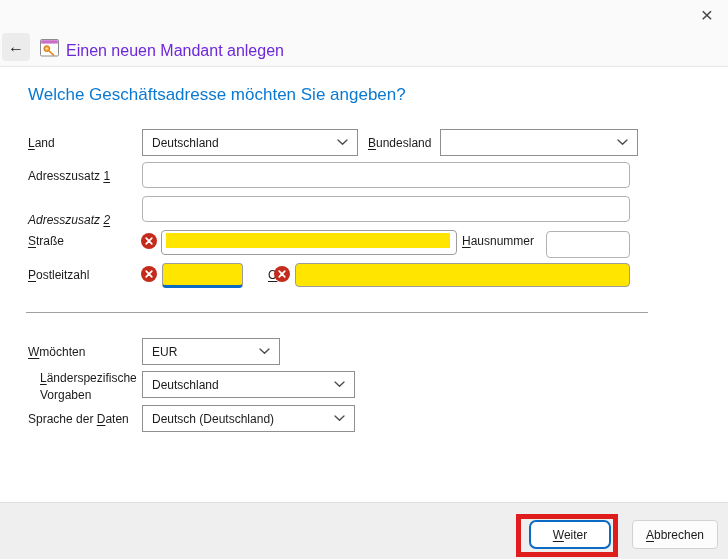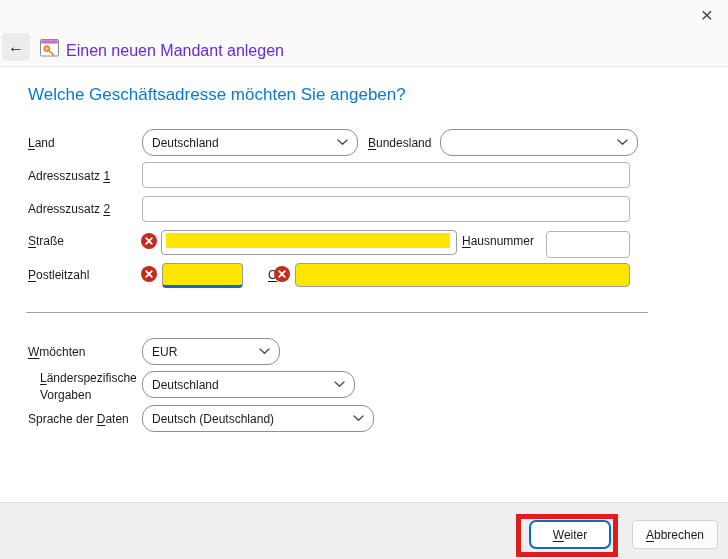--- a/index.html
+++ b/index.html
@@ -40,21 +40,21 @@
   
   .lbl { position:absolute; font-size:12px; color:#1b1b1b; white-space:nowrap; }
   .accel { text-decoration:underline; text-underline-offset:2px; }
 
   .tinput {
     position:absolute; background:#fff;
     border:1px solid #b3b3b3; border-radius:4px;
   }
   .combo {
     position:absolute; background:#fff;
-    border:1px solid #8f8f8f; border-radius:12px;
+    border:1px solid #8f8f8f; border-radius:0;
     display:flex; align-items:center; justify-content:space-between;
     padding:0 9px 0 9px; font-size:12px;
   }
   .combo .val { white-space:nowrap; }
   .chev { display:flex; align-items:center; }
 
   .err-icon { position:absolute; width:16px; height:16px; }
 
   .hl-inner { position:absolute; left:4px; right:6px; top:2px; bottom:6px; background:#ffe500; }
 
@@ -124,21 +124,21 @@
     <span class="chev">
         <svg width="11" height="7" viewBox="0 0 11 7">
           <path d="M1 1l4.5 4.3L10 1" fill="none" stroke="#4a4a4a" stroke-width="1.3" stroke-linecap="round" stroke-linejoin="round"></path>
         </svg>
       </span>
   </div>
 
   <div class="lbl" style="left:28px; top:169px;"><span>Adresszusatz </span><span class="accel">1</span><span></span></div>
   <div class="tinput" style="left:142px; top:162px; width:488px; height:26px;"></div>
 
-  <div class="lbl" style="left:28px; top:202px;"><span>Adresszusatz </span><span class="accel">2</span><span></span></div>
+  <div class="lbl" style="left:28px; top:213px;font-style:italic;"><span>Adresszusatz </span><span class="accel">2</span><span></span></div>
   <div class="tinput" style="left:142px; top:196px; width:488px; height:26px;"></div>
 
   <div class="lbl" style="left:28px; top:234px;"><span></span><span class="accel">S</span><span>traße</span></div>
   <div class="err-icon" style="left:141px; top:233px;">
     <svg width="16" height="16" viewBox="0 0 16 16">
         <circle cx="8" cy="8" r="8" fill="#c42b1c"></circle>
         <path d="M5.2 5.2l5.6 5.6M10.8 5.2l-5.6 5.6" stroke="#fff" stroke-width="1.7" stroke-linecap="round"></path>
       </svg>
   </div>
   <div class="tinput" style="left:161px; top:230px; width:296px; height:25px; border-color:#9c9c9c;">
@@ -183,21 +183,21 @@
   <div class="combo" style="left:142px; top:371px; width:213px; height:27px;">
     <span class="val">Deutschland</span>
     <span class="chev">
         <svg width="11" height="7" viewBox="0 0 11 7">
           <path d="M1 1l4.5 4.3L10 1" fill="none" stroke="#4a4a4a" stroke-width="1.3" stroke-linecap="round" stroke-linejoin="round"></path>
         </svg>
       </span>
   </div>
 
   <div class="lbl" style="left:28px; top:412px;"><span>Sprache der </span><span class="accel">D</span><span>aten</span></div>
-  <div class="combo" style="left:142px; top:405px; width:232px; height:27px;">
+  <div class="combo" style="left:142px; top:405px; width:213px; height:27px;">
     <span class="val">Deutsch (Deutschland)</span>
     <span class="chev">
         <svg width="11" height="7" viewBox="0 0 11 7">
           <path d="M1 1l4.5 4.3L10 1" fill="none" stroke="#4a4a4a" stroke-width="1.3" stroke-linecap="round" stroke-linejoin="round"></path>
         </svg>
       </span>
   </div>
 
   <div class="bottombar"></div>
   <button class="btn btn-primary">

